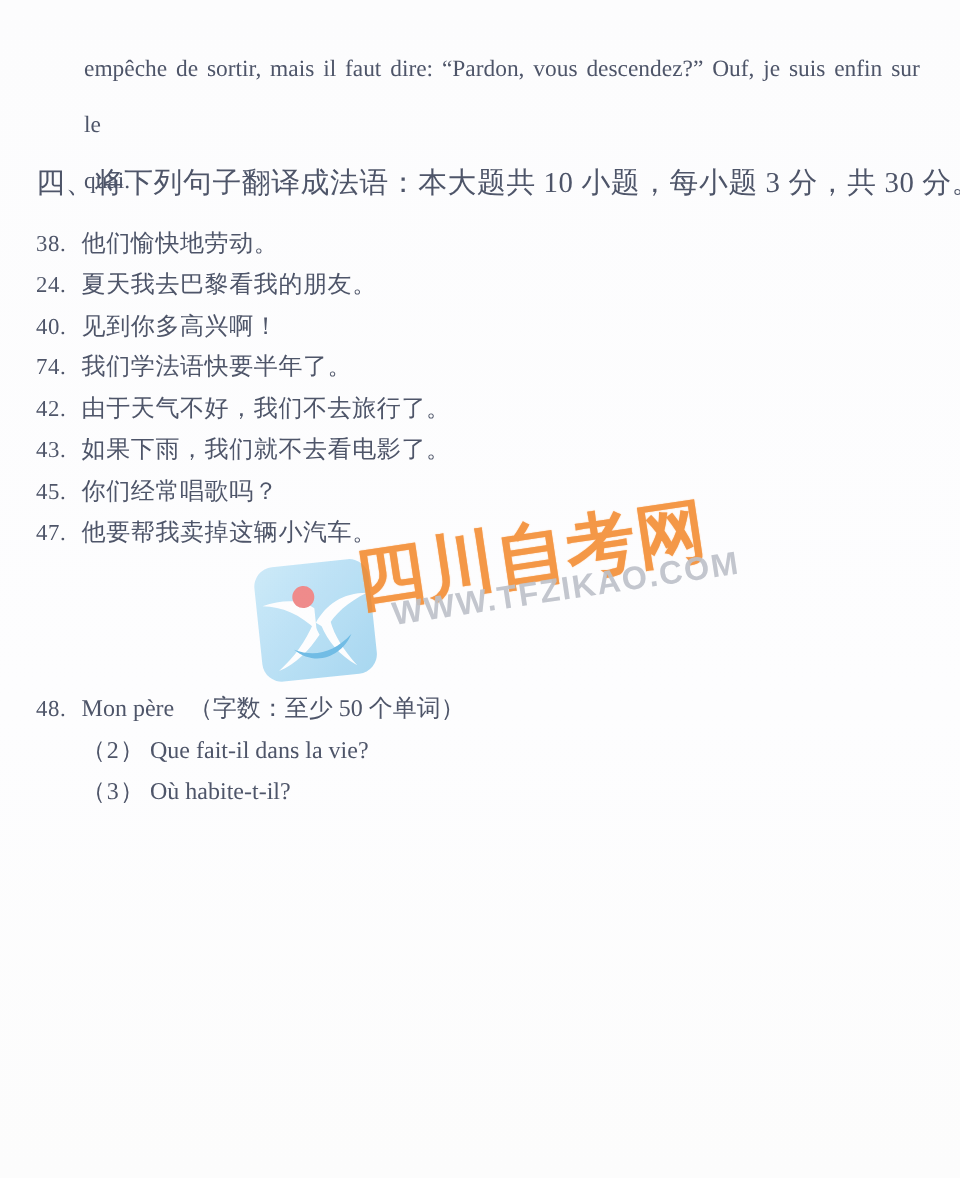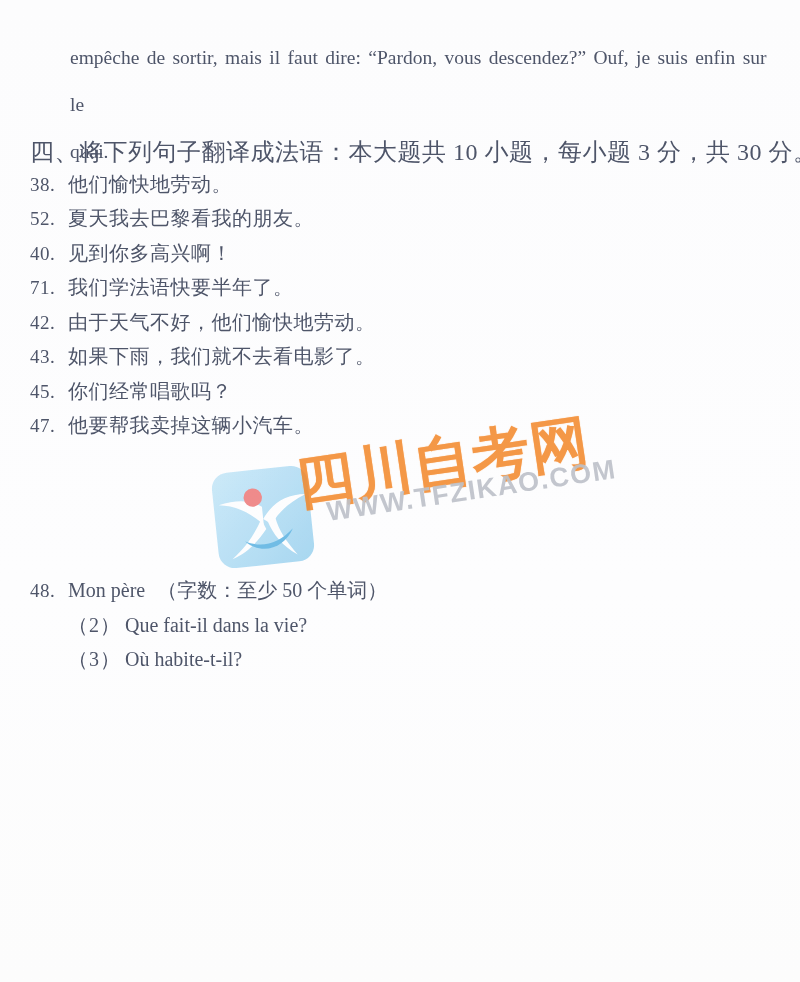--- a/index.html
+++ b/index.html
@@ -35,21 +35,21 @@
     font-size: 24px;
     letter-spacing: 0.5px;
     white-space: nowrap;
   }
   .sec4-heading { top: 136px; }
   .sec5-heading { top: 540px; }
 
   
   .q-list {
     position: absolute;
-    left: 30px; top: 171px;
+    left: 30px; top: 189px;
     width: 740px;
   }
   .q-row {
     height: 34.45px;
     white-space: nowrap;
     font-size: 20px;
   }
   .q-num {
     display: inline-block;
     width: 38px;
@@ -129,30 +129,30 @@
     <div>quai.</div>
   </div>
 
   <div class="sec-heading sec4-heading">四、将下列句子翻译成法语：本大题共 10 小题，每小题 3 分，共 30 分。</div>
 
   <div class="q-list">
     <div class="q-row">
       <span class="q-num">38.</span><span class="q-text">他们愉快地劳动。</span>
     </div>
     <div class="q-row">
-      <span class="q-num">52.</span><span class="q-text">夏天我去巴黎看我的朋友。</span>
+      <span class="q-num">24.</span><span class="q-text">夏天我去巴黎看我的朋友。</span>
     </div>
     <div class="q-row">
       <span class="q-num">40.</span><span class="q-text">见到你多高兴啊！</span>
     </div>
     <div class="q-row">
-      <span class="q-num">71.</span><span class="q-text">我们学法语快要半年了。</span>
+      <span class="q-num">74.</span><span class="q-text">我们学法语快要半年了。</span>
     </div>
     <div class="q-row">
-      <span class="q-num">42.</span><span class="q-text">由于天气不好，他们愉快地劳动。</span>
+      <span class="q-num">42.</span><span class="q-text">由于天气不好，我们不去旅行了。</span>
     </div>
     <div class="q-row">
       <span class="q-num">43.</span><span class="q-text">如果下雨，我们就不去看电影了。</span>
     </div>
     <div class="q-row">
       <span class="q-num">45.</span><span class="q-text">你们经常唱歌吗？</span>
     </div>
     <div class="q-row">
       <span class="q-num">47.</span><span class="q-text">他要帮我卖掉这辆小汽车。</span>
     </div>

